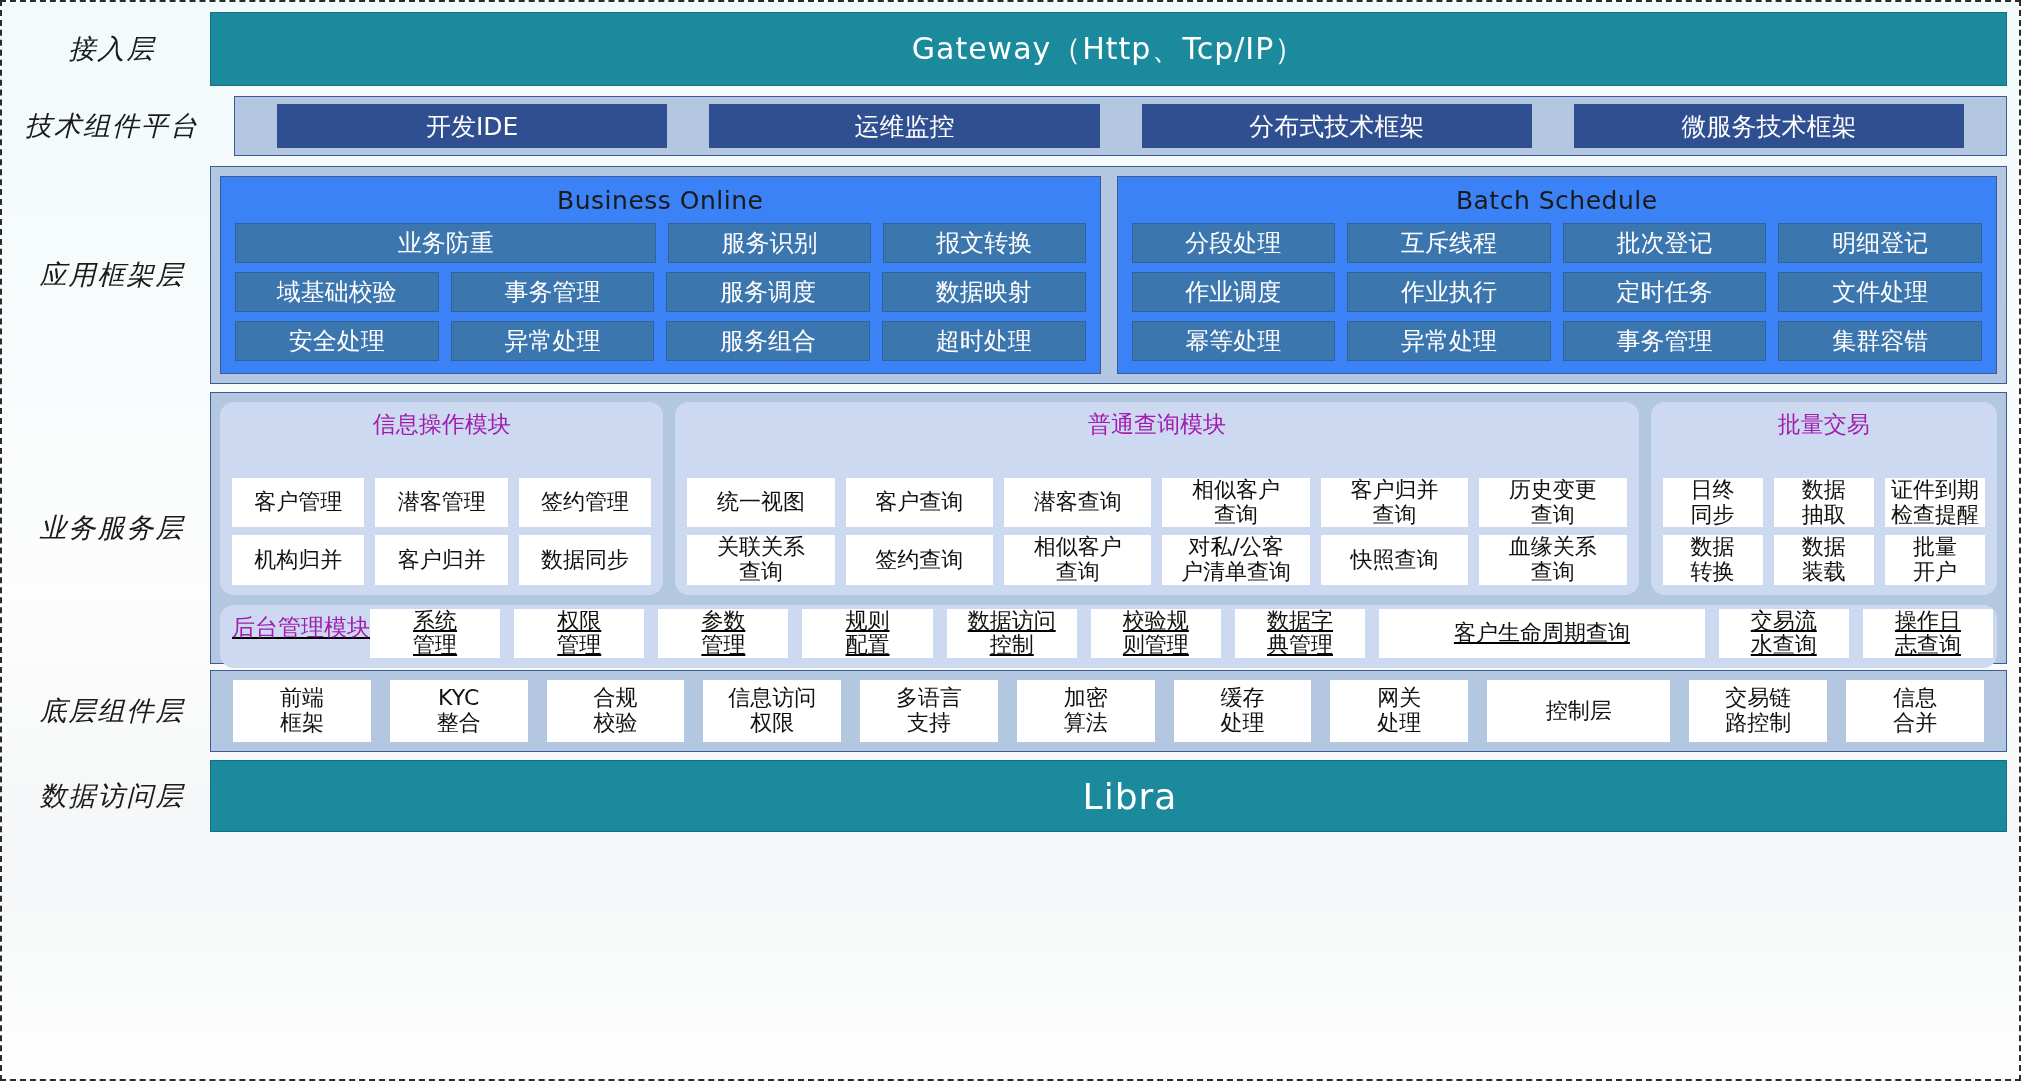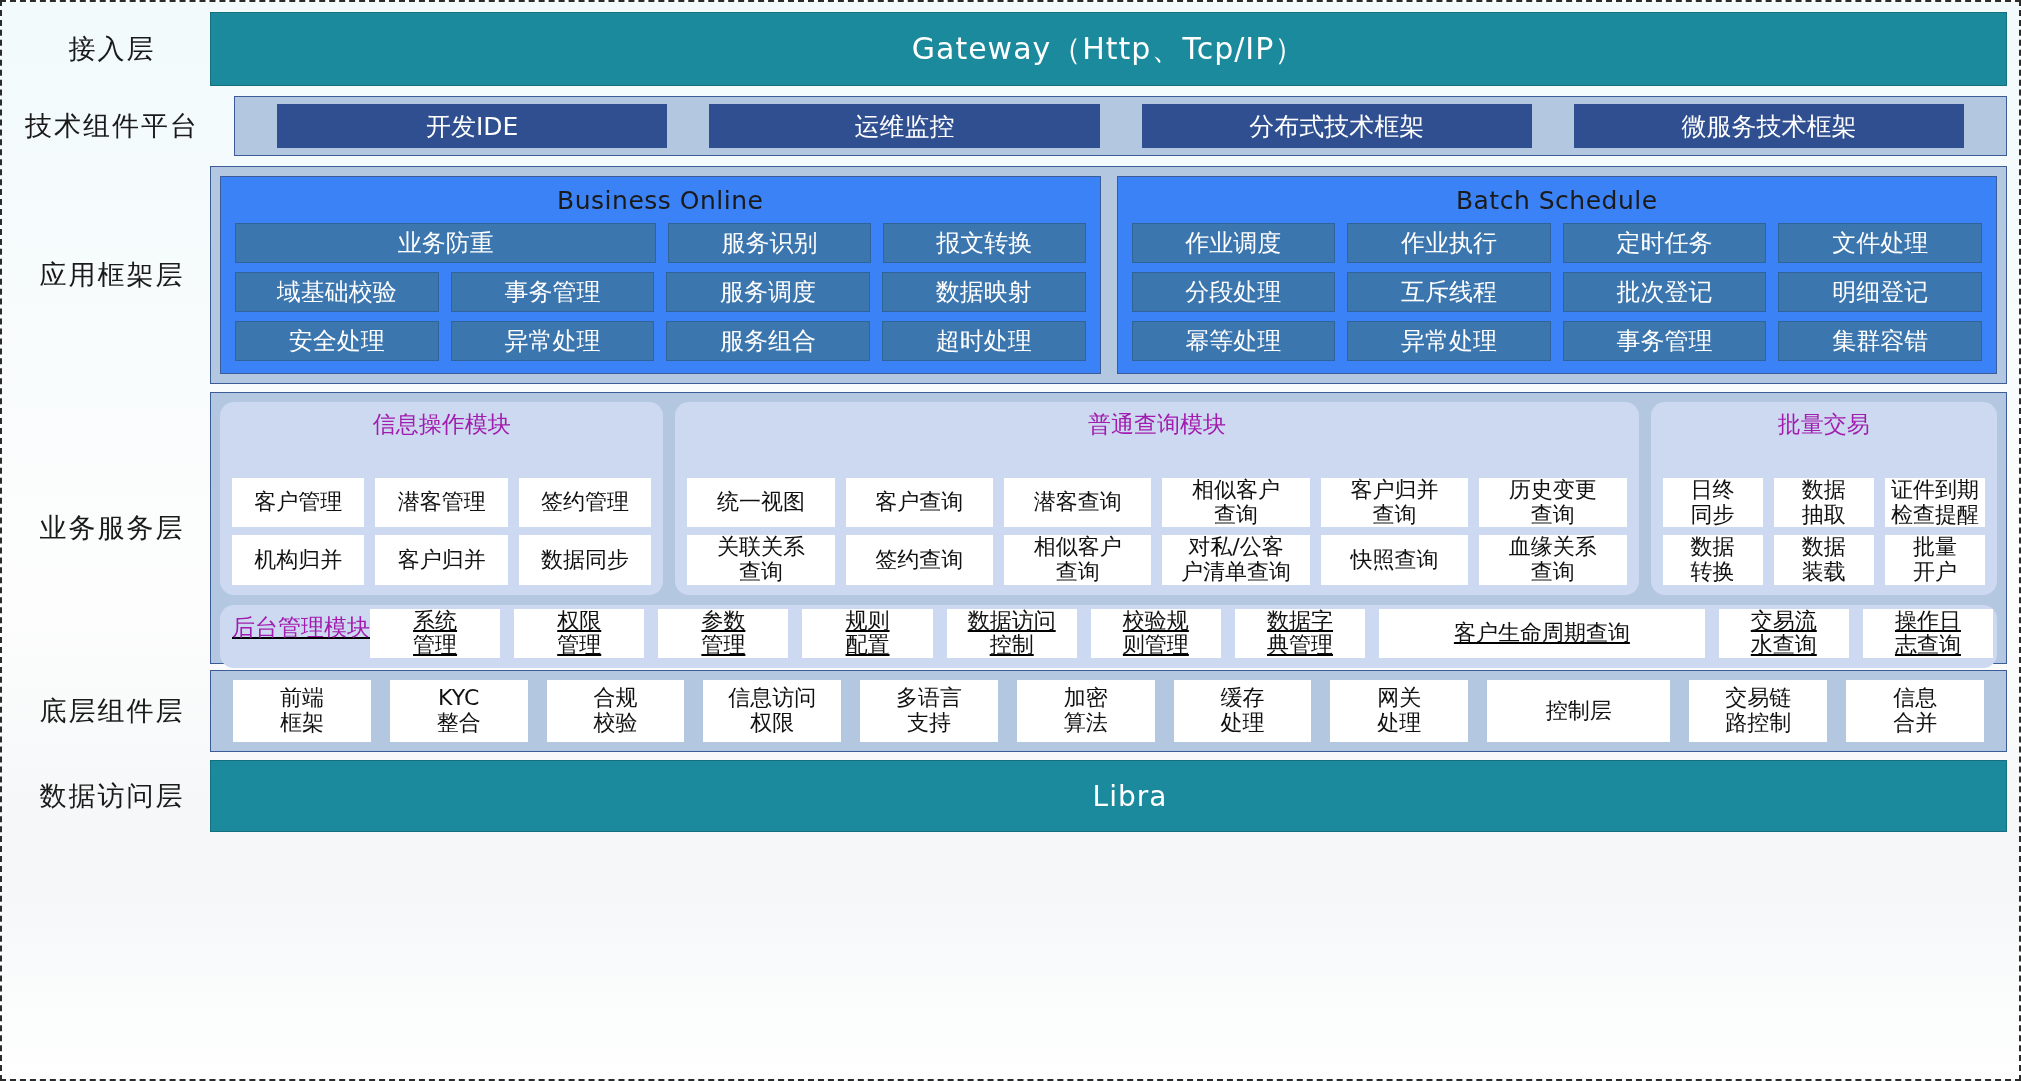--- a/index.html
+++ b/index.html
@@ -19,29 +19,30 @@
   .inner{
     position:relative;width:100%;height:100%;
     display:flex;flex-direction:column;
   }
   .row{display:flex;align-items:stretch;width:100%;}
   .lbl{
     width:196px;min-width:196px;
     display:flex;align-items:center;justify-content:center;
     font-size:27px;color:#1a1a1a;letter-spacing:2px;
     font-family:"DejaVu Sans","Liberation Sans",sans-serif;
+    font-style:italic;
   }
   .body-col{flex:1;display:flex;}
   
   .teal{
     flex:1;background:#1b8a9c;border:1px solid #14707f;
     display:flex;align-items:center;justify-content:center;
     color:#ffffff;font-size:30px;letter-spacing:1px;
   }
-  .teal.libra{font-size:28px;padding-left:43px;}
+  .teal.libra{font-size:36px;padding-left:43px;}
   
   .band{
     flex:1;background:#b4c7e0;border:1px solid #3b5c96;
     display:flex;align-items:center;justify-content:space-around;
     padding:0 42px;box-sizing:border-box;gap:42px;margin-left:24px;
   }
   .darkchip{
     flex:1;background:#2f4f91;
     color:#fff;font-size:25px;
     display:flex;align-items:center;justify-content:center;
@@ -165,30 +166,30 @@
               <div class="bchip">服务组合</div>
               <div class="bchip">超时处理</div>
             </div>
           </div>
         </div>
 
         <div class="fwbox">
           <div class="fwtitle">Batch Schedule</div>
           <div class="fwgrid">
             <div class="fwrow">
+              <div class="bchip">分段处理</div>
+              <div class="bchip">互斥线程</div>
+              <div class="bchip">批次登记</div>
+              <div class="bchip">明细登记</div>
+            </div>
+            <div class="fwrow">
               <div class="bchip">作业调度</div>
               <div class="bchip">作业执行</div>
               <div class="bchip">定时任务</div>
               <div class="bchip">文件处理</div>
-            </div>
-            <div class="fwrow">
-              <div class="bchip">分段处理</div>
-              <div class="bchip">互斥线程</div>
-              <div class="bchip">批次登记</div>
-              <div class="bchip">明细登记</div>
             </div>
             <div class="fwrow">
               <div class="bchip">幂等处理</div>
               <div class="bchip">异常处理</div>
               <div class="bchip">事务管理</div>
               <div class="bchip">集群容错</div>
             </div>
           </div>
         </div>
 

